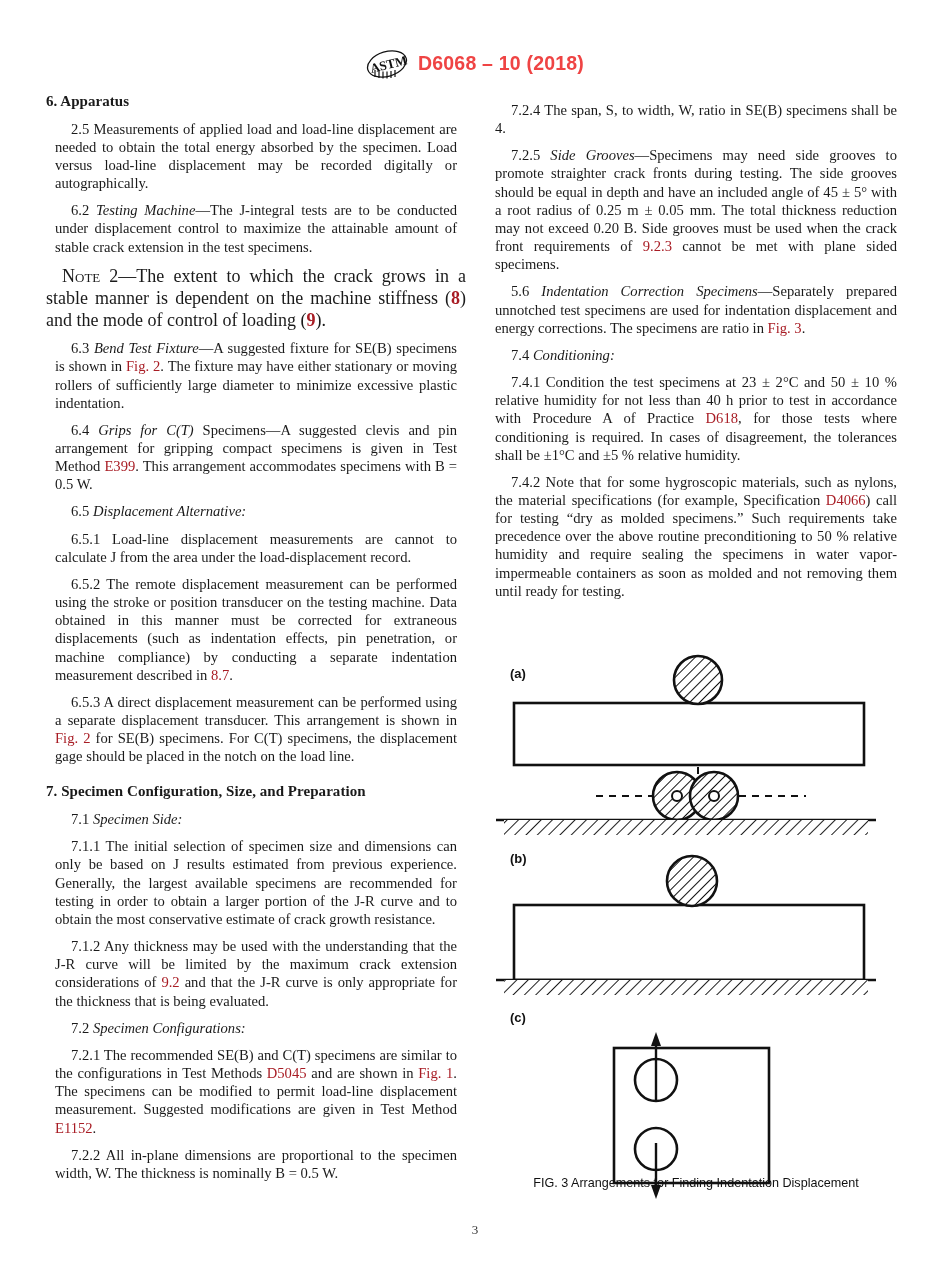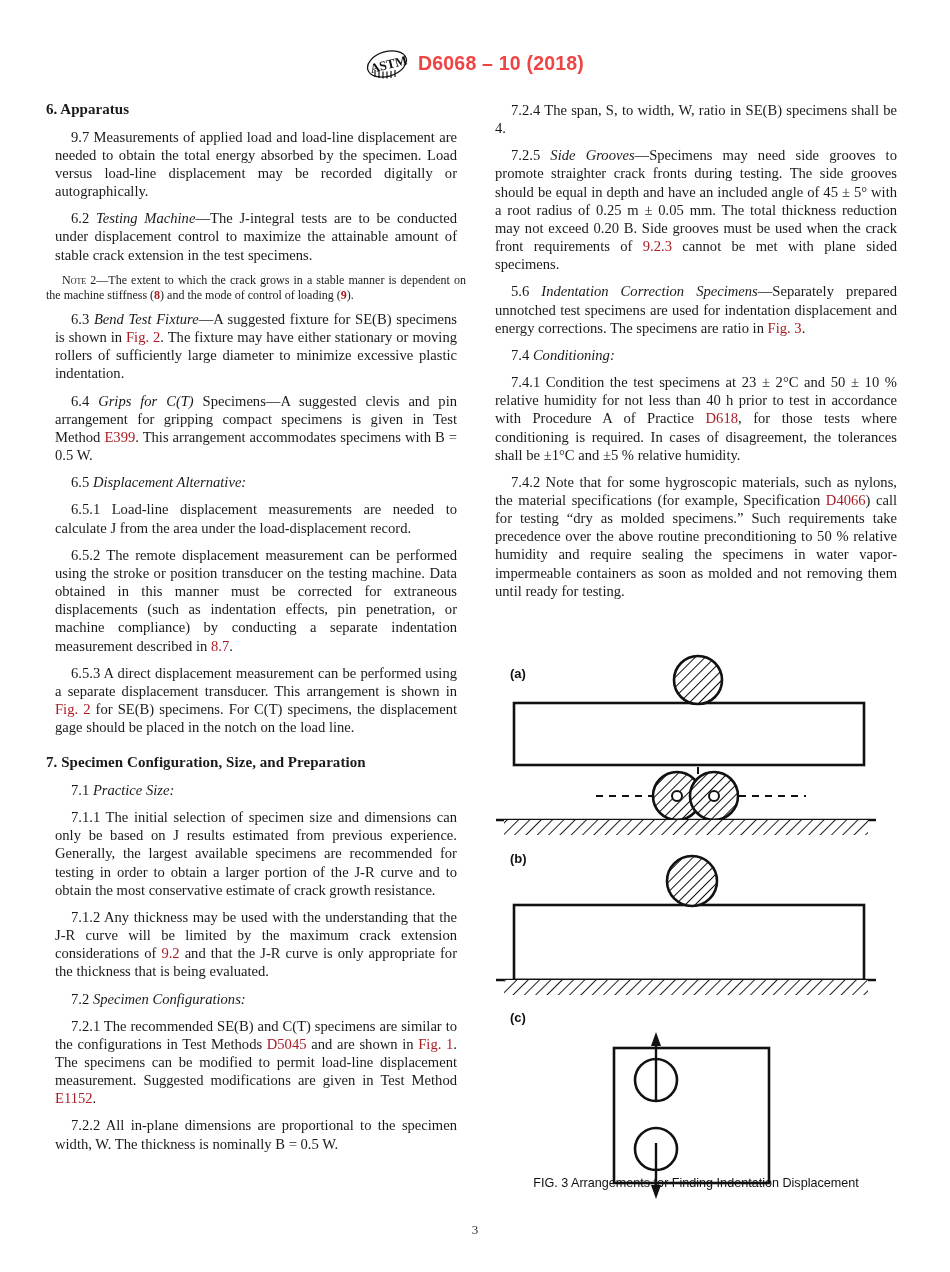--- a/index.html
+++ b/index.html
@@ -59,35 +59,35 @@
     text-align: justify;
     text-justify: inter-word;
     hyphens: manual;
   }
   .col-left  { left: 46px; }
   .col-right { left: 486px; }
 
   h2.sec {
     font-size: 15px;
     font-weight: bold;
-    margin: 8px 0 4px 0;
+    margin: 0 0 4px 0;
     text-align: left;
     letter-spacing: 0.05px;
   }
   h2.sec.spaced { margin-top: 14px; }
 
   p.para {
     margin: 9px;
     text-indent: 16px;
   }
   p.para.gap { margin-top: 7.5px; }
 
   p.note {
     margin: 9px 0 0 0;
-    font-size: 12px;
+    font-size: 18px;
     line-height: 1.24;
     text-indent: 16px;
     text-align: justify;
   }
   .smallcaps {
     font-variant: small-caps;
   }
   .lnk { color: #a81c24; }
   .it  { font-style: italic; }
   .bl  { font-weight: bold; color: #a81c24; }
@@ -155,21 +155,21 @@
         </g>
       </svg>
     </span>
     <span class="header-title">D6068 – 10 (2018)</span>
   </div>
 
   <div class="col col-left">
 
     <h2 class="sec">6.  Apparatus</h2>
 
-    <p class="para">9.7 Measurements of applied load and load-line displacement are needed to obtain the total energy absorbed by the specimen. Load versus load-line displacement may be recorded digitally or autographically.</p>
+    <p class="para">2.5 Measurements of applied load and load-line displacement are needed to obtain the total energy absorbed by the specimen. Load versus load-line displacement may be recorded digitally or autographically.</p>
 
     <p class="para gap">
       <span>6.2 </span><span class="it">Testing Machine</span><span>—The J-integral tests are to be conducted under displacement control to maximize the attainable amount of stable crack extension in the test specimens.</span>
     </p>
 
     <p class="note">
       <span class="smallcaps">Note</span><span> 2—The extent to which the crack grows in a stable manner is
         dependent on the machine stiffness (<span class="bl">8</span>) and the mode of control of loading
         (<span class="bl">9</span>).</span>
     </p>
@@ -179,34 +179,34 @@
     </p>
 
     <p class="para gap">
       <span>6.4 </span><span class="it">Grips for C(T)</span><span> Specimens—A suggested clevis and pin arrangement for gripping compact specimens is given in Test Method </span><span class="lnk">E399</span><span>. This arrangement accommodates specimens with B  = 0.5 W.</span>
     </p>
 
     <p class="para gap">
       <span>6.5 </span><span class="it">Displacement Alternative:</span>
     </p>
 
-    <p class="para">6.5.1 Load-line displacement measurements are needed to calculate J from the area under the load-displacement record.</p>
+    <p class="para">6.5.1 Load-line displacement measurements are cannot to calculate J from the area under the load-displacement record.</p>
 
     <p class="para">
       <span>6.5.2 The remote displacement measurement can be performed using the stroke or position transducer on the testing machine. Data obtained in this manner must be corrected for extraneous displacements (such as indentation effects, pin penetration, or machine compliance) by conducting a separate indentation measurement described in </span><span class="lnk">8.7</span><span>.</span>
     </p>
 
     <p class="para">
       <span>6.5.3 A direct displacement measurement can be performed using a separate displacement transducer. This arrangement is shown in </span><span class="lnk nobr">Fig. 2</span><span> for SE(B) specimens. For C(T) specimens, the displacement gage should be placed in the notch on the load line.</span>
     </p>
 
     <h2 class="sec spaced" style="margin-top:17px;">7.  Specimen Configuration, Size, and Preparation</h2>
 
     <p class="para">
-      <span>7.1 </span><span class="it">Practice Size:</span>
+      <span>7.1 </span><span class="it">Specimen Side:</span>
     </p>
 
     <p class="para">7.1.1 The initial selection of specimen size and dimensions can only be based on J results estimated from previous experience. Generally, the largest available specimens are recommended for testing in order to obtain a larger portion of the J-R curve and to obtain the most conservative estimate of crack growth resistance.</p>
 
     <p class="para">
       <span>7.1.2 Any thickness may be used with the understanding that the J-R curve will be limited by the maximum crack extension considerations of </span><span class="lnk">9.2</span><span> and that the J-R curve is only appropriate for the thickness that is being evaluated.</span>
     </p>
 
     <p class="para gap">
       <span>7.2 </span><span class="it">Specimen Configurations:</span>

